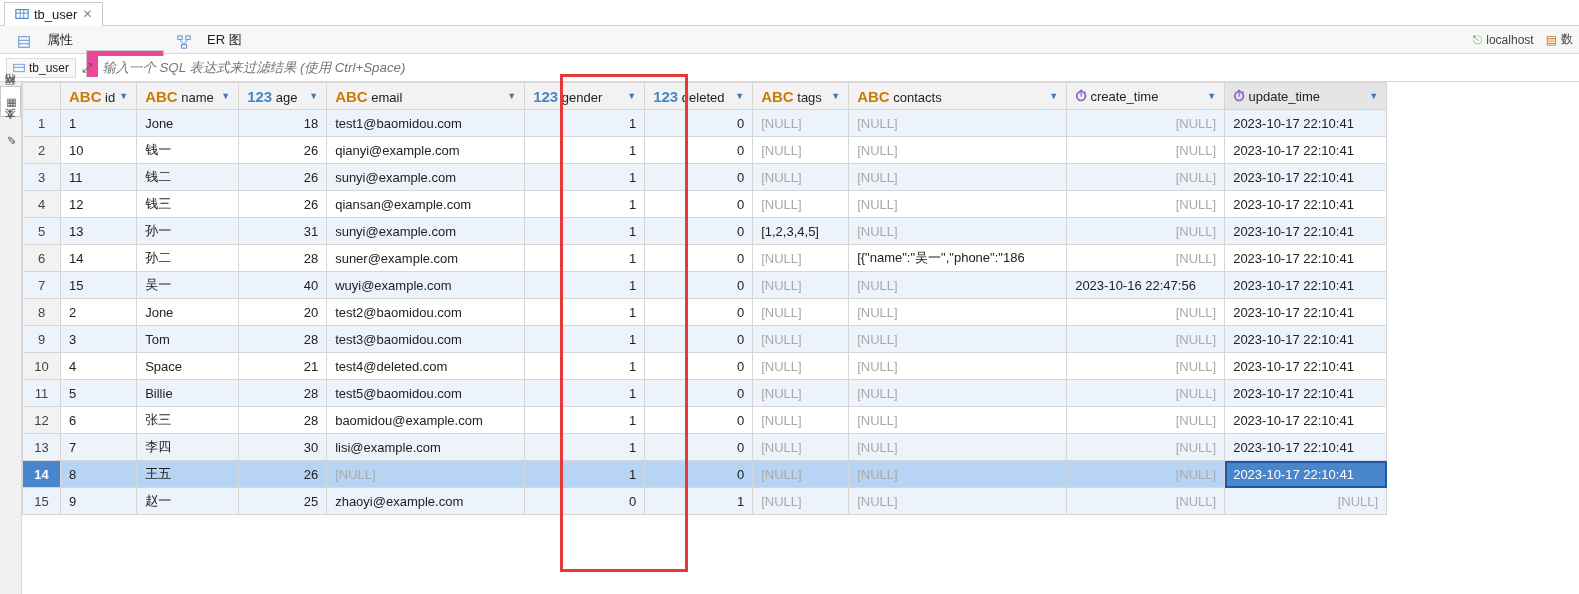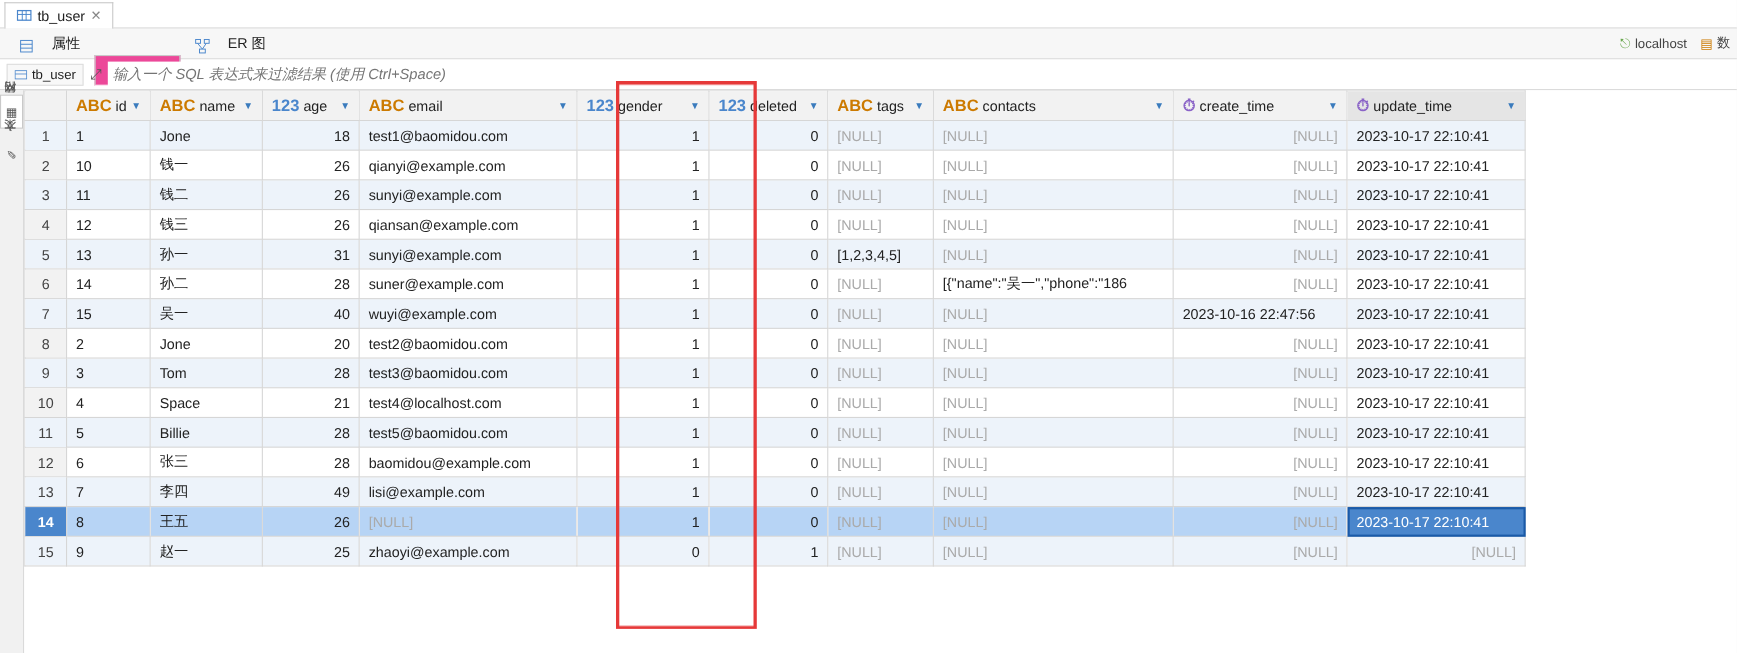--- a/index.html
+++ b/index.html
@@ -333,21 +333,21 @@
             <td class="nulltxt">[NULL]</td>
             <td class="nulltxt">[NULL]</td>
             <td class="null" style="text-align: right;">[NULL]</td>
             <td>2023-10-17 22:10:41</td>
           </tr>
           <tr>
             <td class="rownum">10</td>
             <td>4</td>
             <td>Space</td>
             <td class="num">21</td>
-            <td>test4@localhost.com</td>
+            <td>test4@deleted.com</td>
             <td class="num">1</td>
             <td class="num">0</td>
             <td class="nulltxt">[NULL]</td>
             <td class="nulltxt">[NULL]</td>
             <td class="null" style="text-align: right;">[NULL]</td>
             <td>2023-10-17 22:10:41</td>
           </tr>
           <tr class="odd">
             <td class="rownum">11</td>
             <td>5</td>
@@ -371,21 +371,21 @@
             <td class="num">0</td>
             <td class="nulltxt">[NULL]</td>
             <td class="nulltxt">[NULL]</td>
             <td class="null" style="text-align: right;">[NULL]</td>
             <td>2023-10-17 22:10:41</td>
           </tr>
           <tr class="odd">
             <td class="rownum">13</td>
             <td>7</td>
             <td>李四</td>
-            <td class="num">49</td>
+            <td class="num">30</td>
             <td>lisi@example.com</td>
             <td class="num">1</td>
             <td class="num">0</td>
             <td class="nulltxt">[NULL]</td>
             <td class="nulltxt">[NULL]</td>
             <td class="null" style="text-align: right;">[NULL]</td>
             <td>2023-10-17 22:10:41</td>
           </tr>
           <tr class="sel">
             <td class="rownum">14</td>

